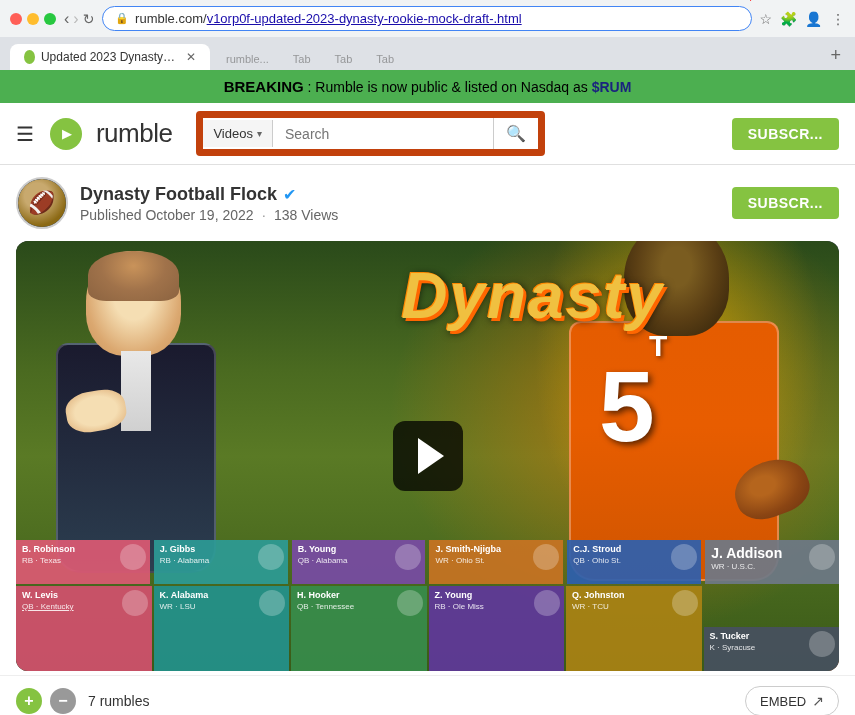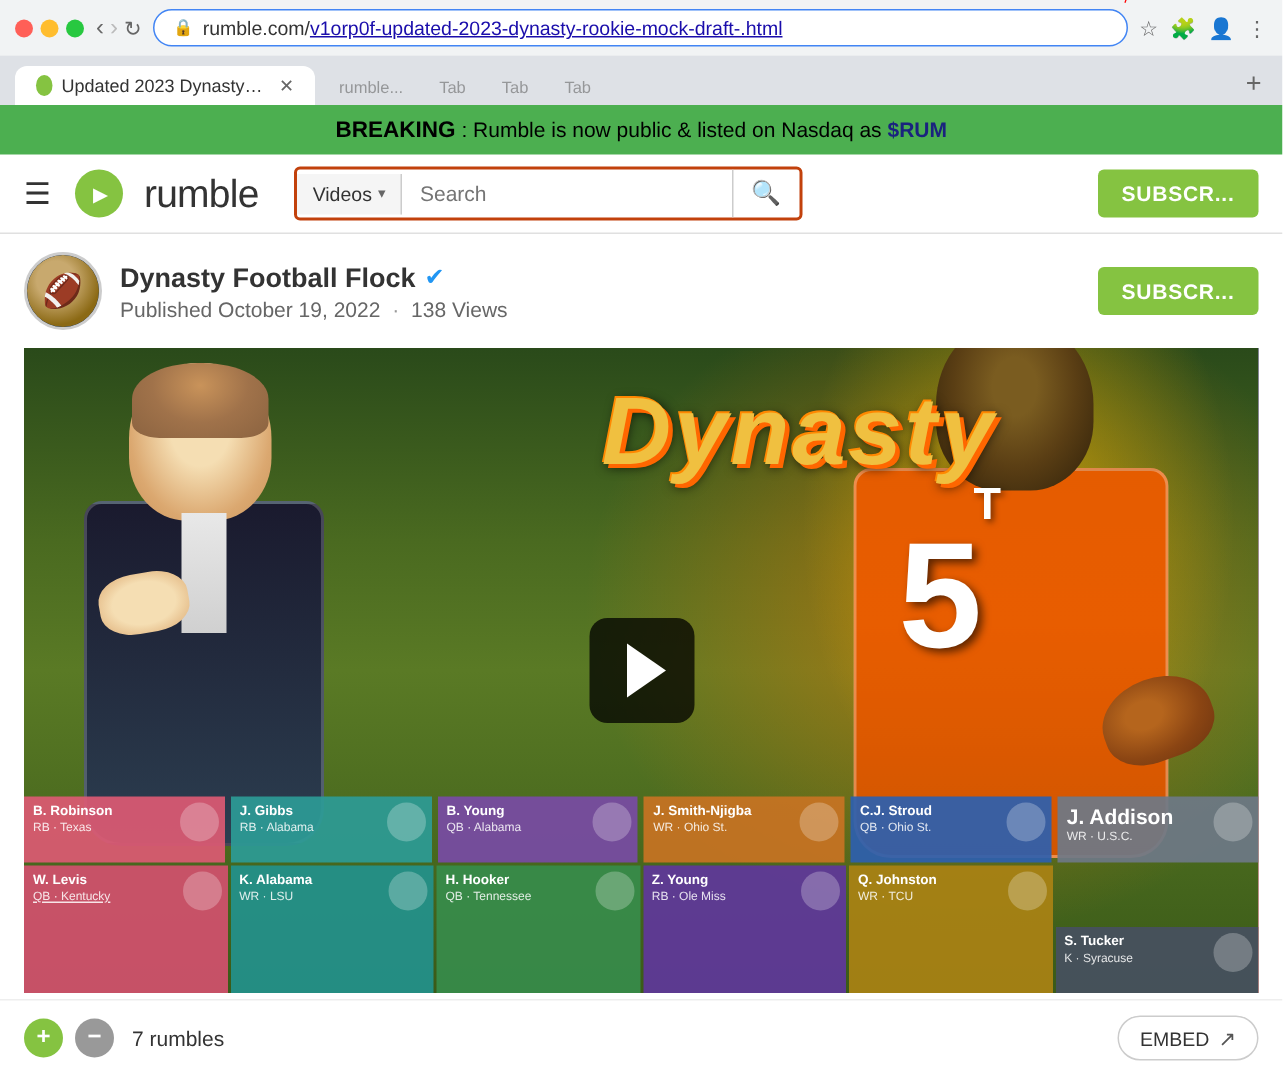--- a/index.html
+++ b/index.html
@@ -25,42 +25,42 @@
     .breaking-bar .breaking-label { font-weight: 900; font-size: 15px; }
     .breaking-bar .ticker { color: #1a237e; font-weight: 700; }
 
     
     .rumble-header { display: flex; align-items: center; padding: 8px 16px; gap: 16px; border-bottom: 1px solid #e0e0e0; }
     .hamburger-icon { font-size: 20px; color: #333; cursor: pointer; }
     .rumble-logo { display: flex; align-items: center; gap: 14px; text-decoration: none; }
     .rumble-play-icon { width: 32px; height: 32px; background: #85c341; border-radius: 50%; display: flex; align-items: center; justify-content: center; }
     .rumble-play-icon::after { content: '▶'; color: #fff; font-size: 13px; margin-left: 2px; }
     .rumble-text { font-size: 26px; font-weight: 400; color: #333; letter-spacing: -0.5px; }
-    .search-container { display: flex; align-items: center; border: 2px solid #c2410c; border-radius: 4px; overflow: hidden; margin-left: 8px; }
+    .search-container { display: flex; align-items: center; border: 7px solid #c2410c; border-radius: 4px; overflow: hidden; margin-left: 8px; }
     .search-dropdown { display: flex; align-items: center; gap: 4px; padding: 6px 10px; background: #f5f5f5; border-right: 1px solid #ccc; font-size: 13px; color: #333; cursor: pointer; white-space: nowrap; }
     .search-dropdown-arrow { font-size: 10px; color: #666; }
     .search-input { border: none; outline: none; padding: 6px 12px; font-size: 14px; width: 220px; color: #999; }
     .search-btn { background: none; border: none; padding: 6px 12px; cursor: pointer; font-size: 16px; color: #555; border-left: 1px solid #ccc; }
     .header-spacer { flex: 1; }
     .subscribe-btn { background: #85c341; color: #fff; border: none; border-radius: 4px; padding: 8px 16px; font-size: 14px; font-weight: 700; cursor: pointer; letter-spacing: 0.5px; }
 
     
     .channel-info { display: flex; align-items: center; padding: 12px 16px; gap: 12px; }
     .channel-avatar { width: 52px; height: 52px; border-radius: 50%; background: #2c3e50; overflow: hidden; display: flex; align-items: center; justify-content: center; border: 2px solid #ccc; }
     .channel-details { flex: 1; }
     .channel-name-row { display: flex; align-items: center; gap: 6px; }
     .channel-name { font-size: 18px; font-weight: 700; color: #333; }
     .verified-badge { color: #2196F3; font-size: 16px; }
     .channel-meta { font-size: 14px; color: #666; margin-top: 2px; }
     .channel-meta .dot-sep { color: #999; margin: 0 4px; }
     .channel-subscribe { margin-left: auto; }
 
     
     .video-wrapper { margin: 0 16px; position: relative; }
-    .video-thumbnail { width: 100%; height: 430px; background: linear-gradient(135deg, #1a1a2e 0%, #16213e 30%, #0f3460 50%, #533483 70%, #e94560 100%); border-radius: 0; overflow: hidden; position: relative; display: flex; align-items: center; justify-content: center; cursor: pointer; }
+    .video-thumbnail { width: 100%; height: 430px; background: linear-gradient(135deg, #1a1a2e 0%, #16213e 30%, #0f3460 50%, #533483 70%, #e94560 100%); border-radius: 12px; overflow: hidden; position: relative; display: flex; align-items: center; justify-content: center; cursor: pointer; }
     
     .dynasty-title { position: absolute; top: 18px; left: 50%; transform: translateX(-10%); font-size: 64px; font-weight: 900; color: #f0c040; text-shadow: 3px 3px 0 #ff6600, -1px -1px 0 #ff8800, 2px 2px 8px rgba(0,0,0,0.8); font-style: italic; letter-spacing: 2px; z-index: 10; }
     
     
     .play-button { position: absolute; top: 50%; left: 50%; transform: translate(-50%, -50%); width: 70px; height: 70px; background: rgba(0,0,0,0.75); border-radius: 12px; display: flex; align-items: center; justify-content: center; z-index: 20; }
     .play-triangle { width: 0; height: 0; border-left: 26px solid #fff; border-top: 18px solid transparent; border-bottom: 18px solid transparent; margin-left: 6px; }
     
     
     .action-bar { display: flex; align-items: center; padding: 10px 16px; gap: 8px; border-top: 1px solid #eee; margin-top: 4px; }
     .rumble-plus { width: 26px; height: 26px; background: #85c341; border-radius: 50%; display: flex; align-items: center; justify-content: center; color: #fff; font-size: 16px; font-weight: 700; cursor: pointer; }

